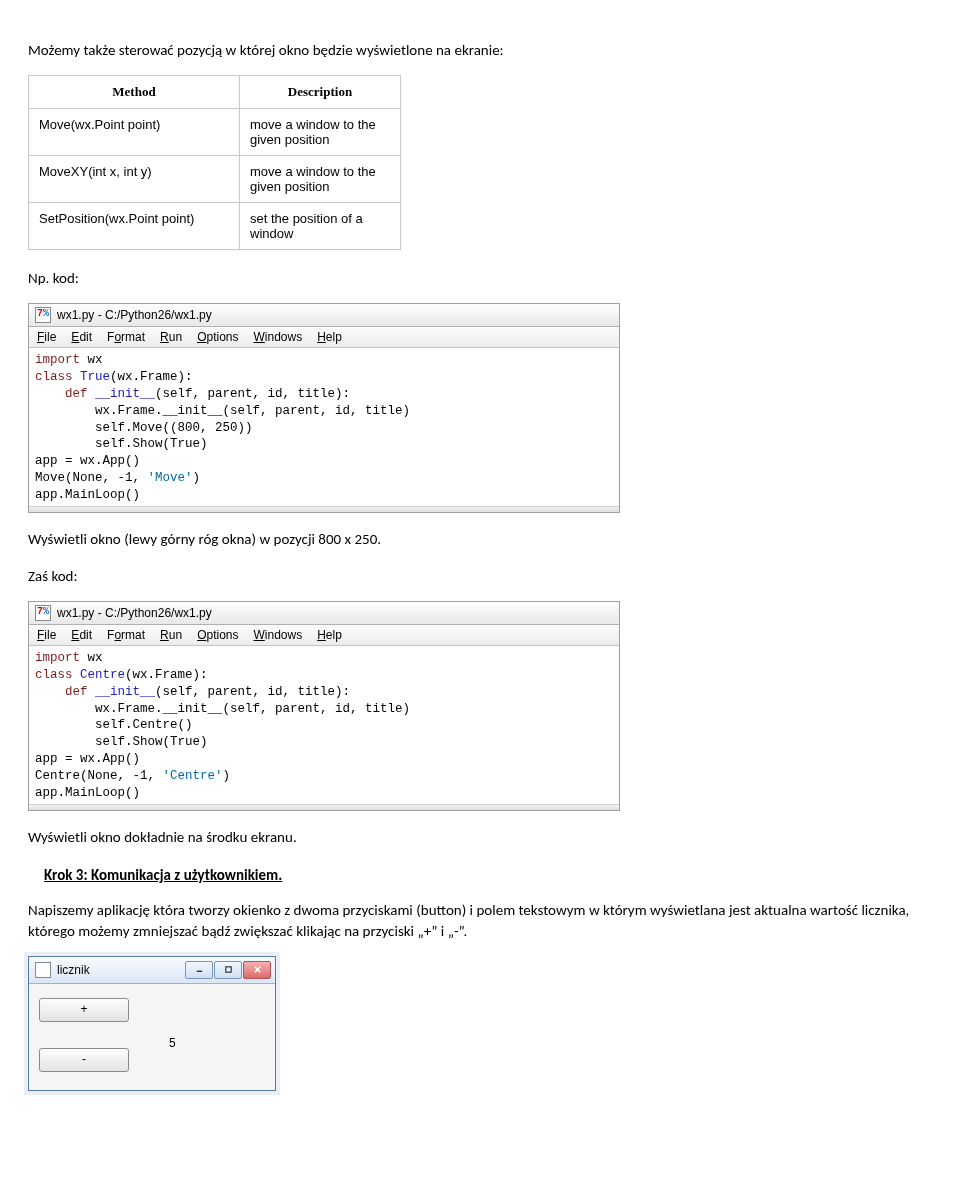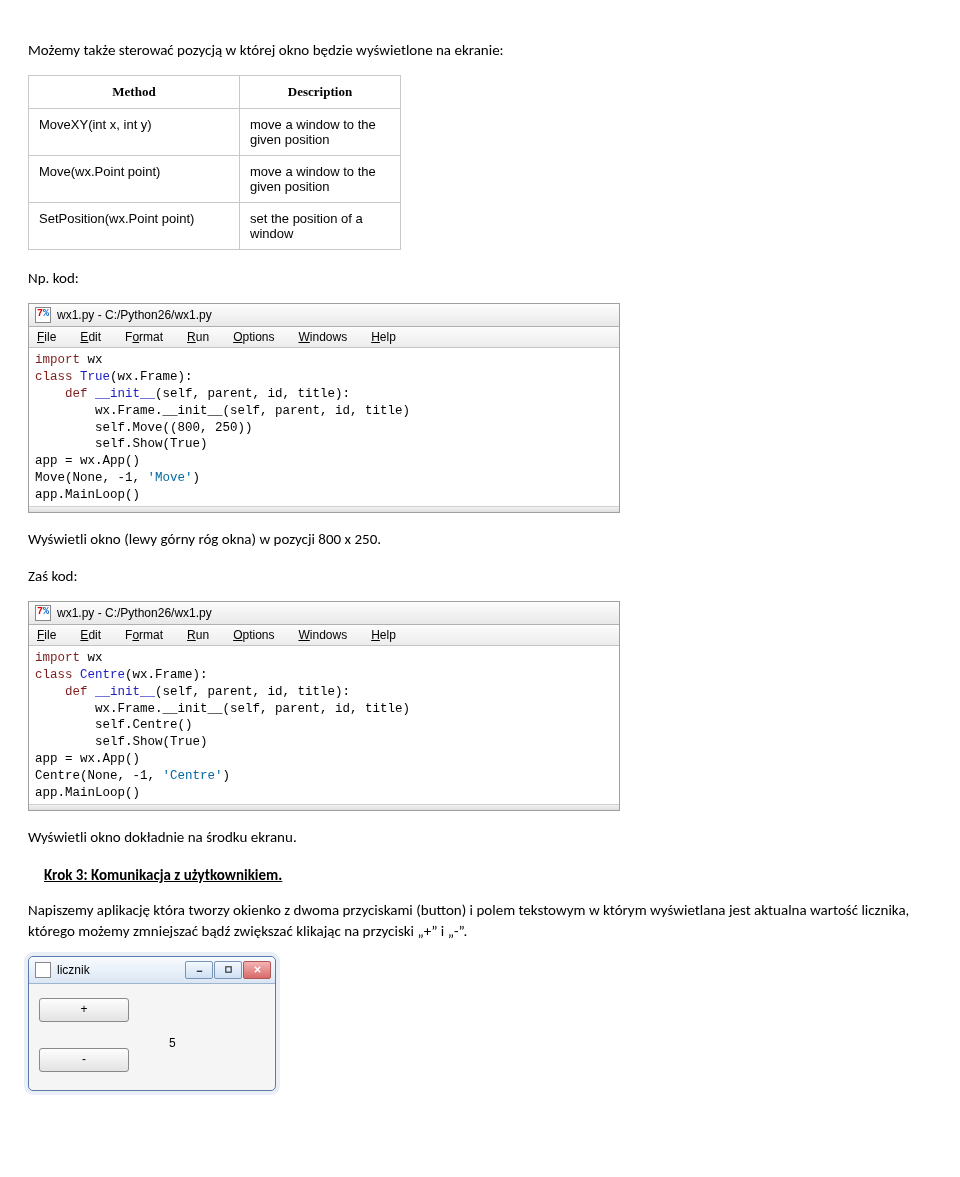--- a/index.html
+++ b/index.html
@@ -60,21 +60,21 @@
     font-family: 'Courier New', monospace;
     font-size: 10px;
     font-weight: bold;
     text-align: center;
     line-height: 12px;
   }
   .idle-titlebar .tk-icon .red { color: #d00; }
   .idle-titlebar .tk-icon .blue { color: #06c; }
   .idle-menubar {
     display: flex;
-    gap: 24px;
+    gap: 15px;
     padding: 3px 8px;
     background: linear-gradient(#fcfcfc, #ececec);
     border-bottom: 1px solid #c4c4c4;
     font-family: 'Segoe UI', Arial, sans-serif;
     font-size: 12px;
   }
   .idle-menubar .mi .ul { text-decoration: underline; }
   .idle-code {
     padding: 4px 6px 2px 6px;
     font-family: 'Courier New', monospace;
@@ -88,21 +88,21 @@
   .idle-scroll {
     height: 5px;
     background: linear-gradient(#f2f2f2, #dedede);
     border-top: 1px solid #cfcfcf;
   }
 
   
   .licznik-win {
     width: 246px;
     border: 1px solid #5a7aa8;
-    border-radius: 5px;
+    border-radius: 0;
     background: #f5f5f5;
     margin: 10px 0 20px 0;
     font-family: 'Segoe UI', Arial, sans-serif;
     font-size: 12px;
     box-shadow: 0 0 0 4px #e9eef7;
   }
   .licznik-title {
     display: flex;
     align-items: center;
     height: 26px;
@@ -156,25 +156,25 @@
 
 <table class="mtable">
   <thead>
     <tr>
       <th class="m">Method</th>
       <th class="d">Description</th>
     </tr>
   </thead>
   <tbody>
     <tr>
+      <td>Move(wx.Point point)</td>
+      <td>move a window to the given position</td>
+    </tr>
+    <tr>
       <td>MoveXY(int x, int y)</td>
-      <td>move a window to the given position</td>
-    </tr>
-    <tr>
-      <td>Move(wx.Point point)</td>
       <td>move a window to the given position</td>
     </tr>
     <tr>
       <td>SetPosition(wx.Point point)</td>
       <td>set the position of a window</td>
     </tr>
   </tbody>
 </table>
 
 <p class="para">Np. kod:</p>

